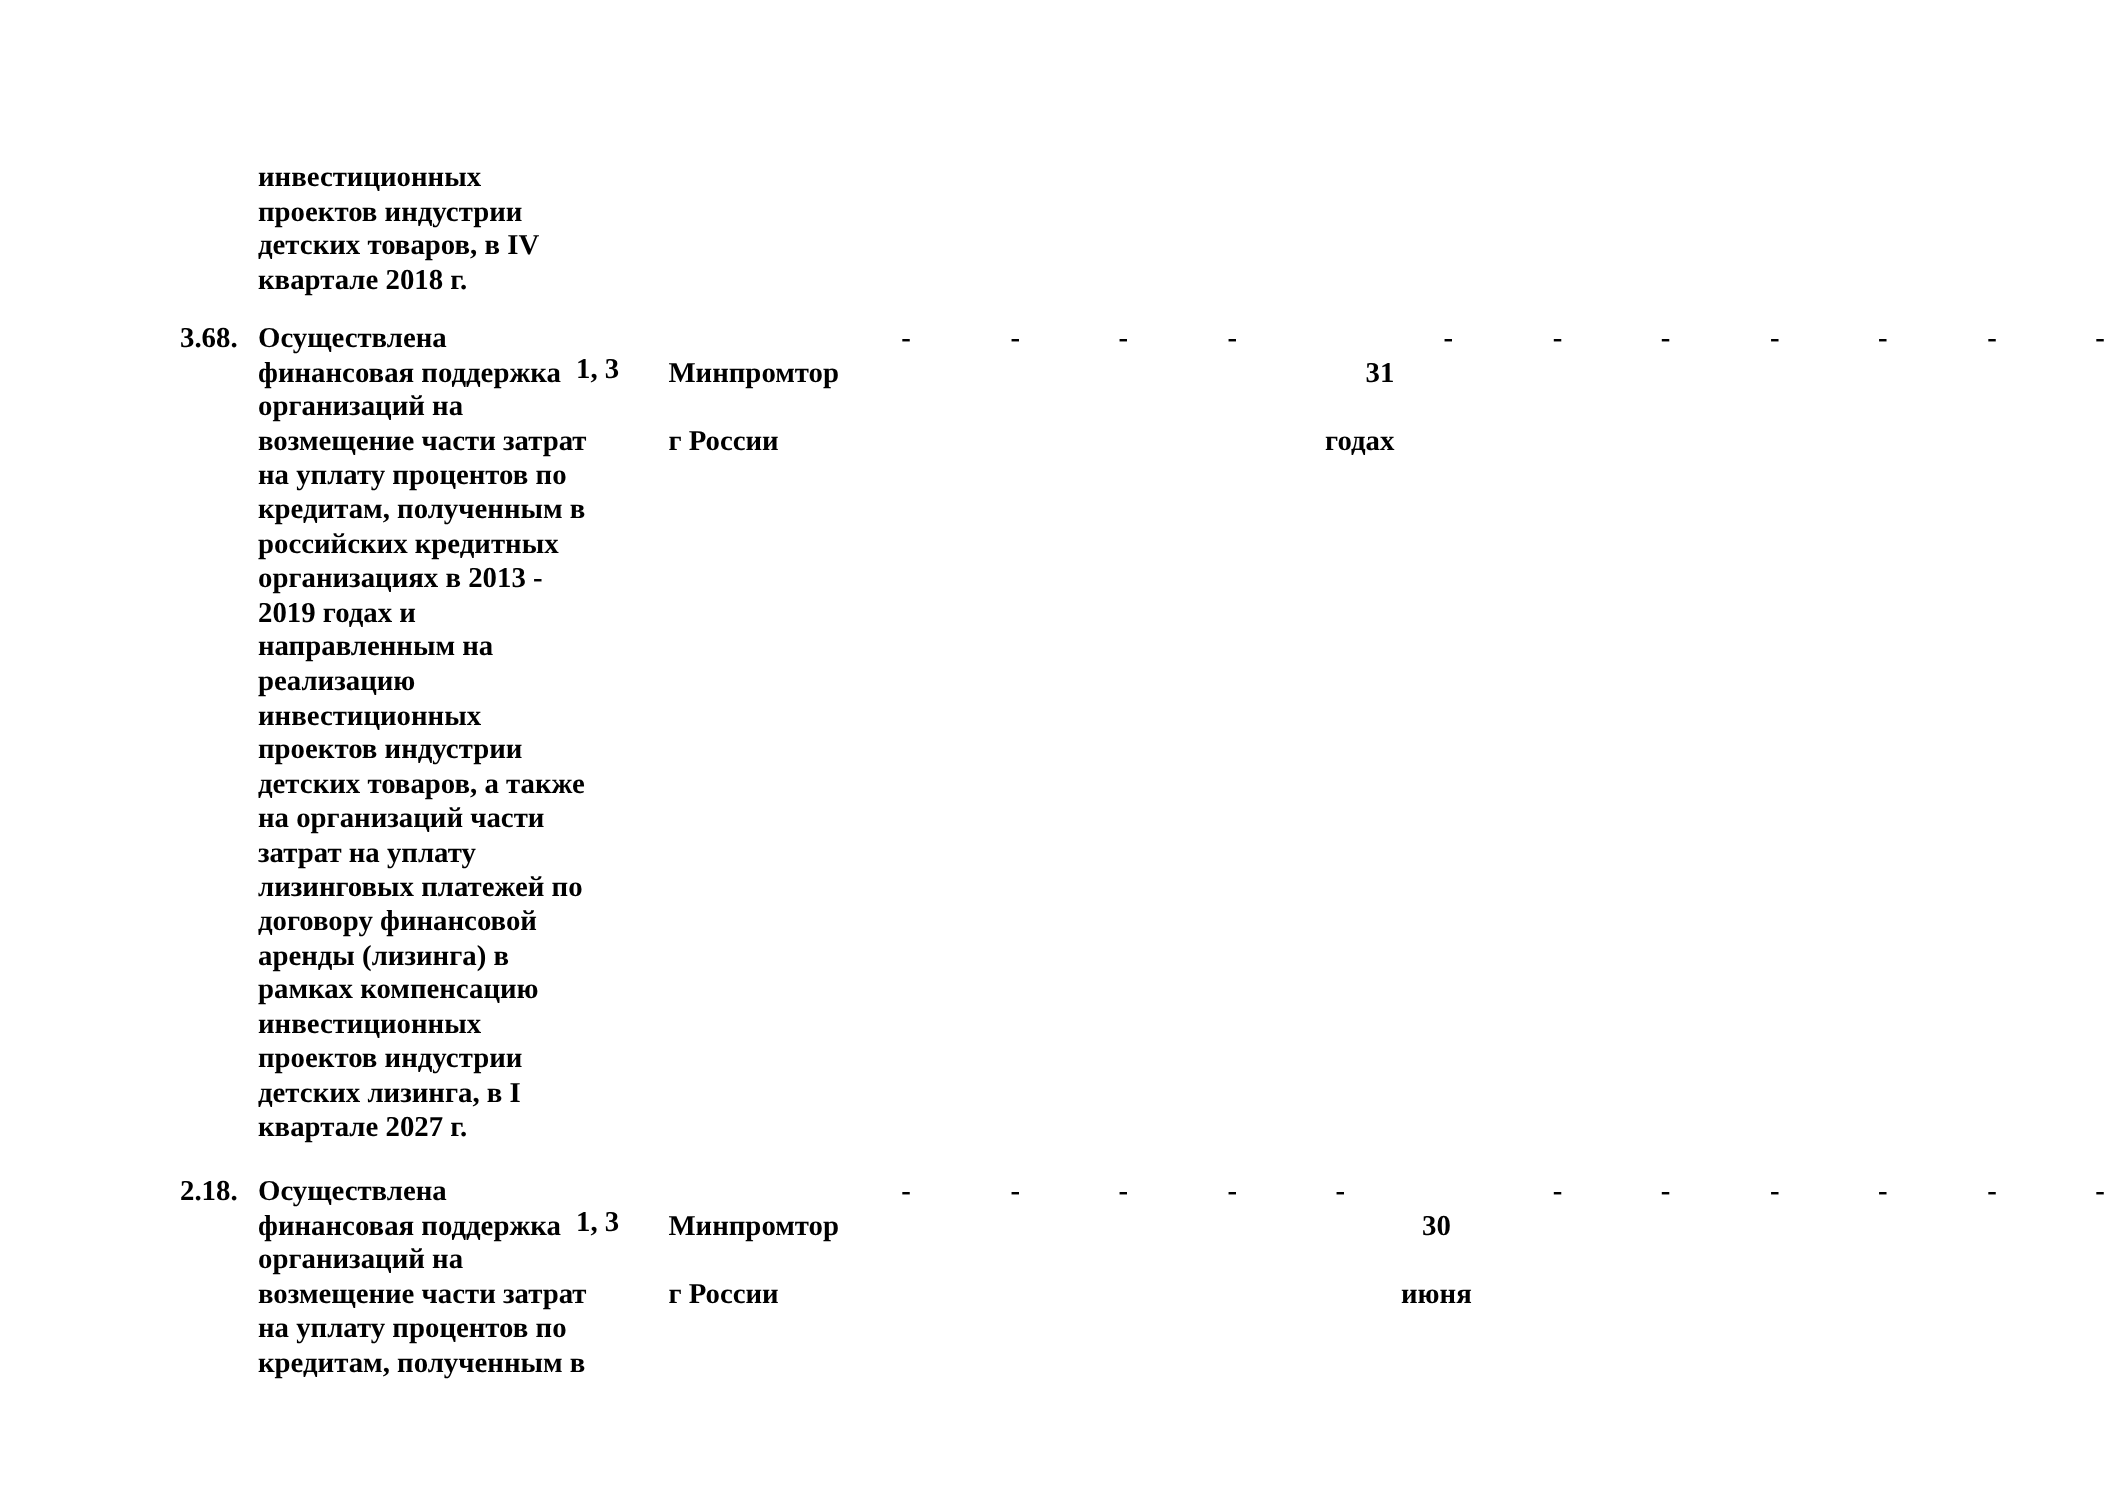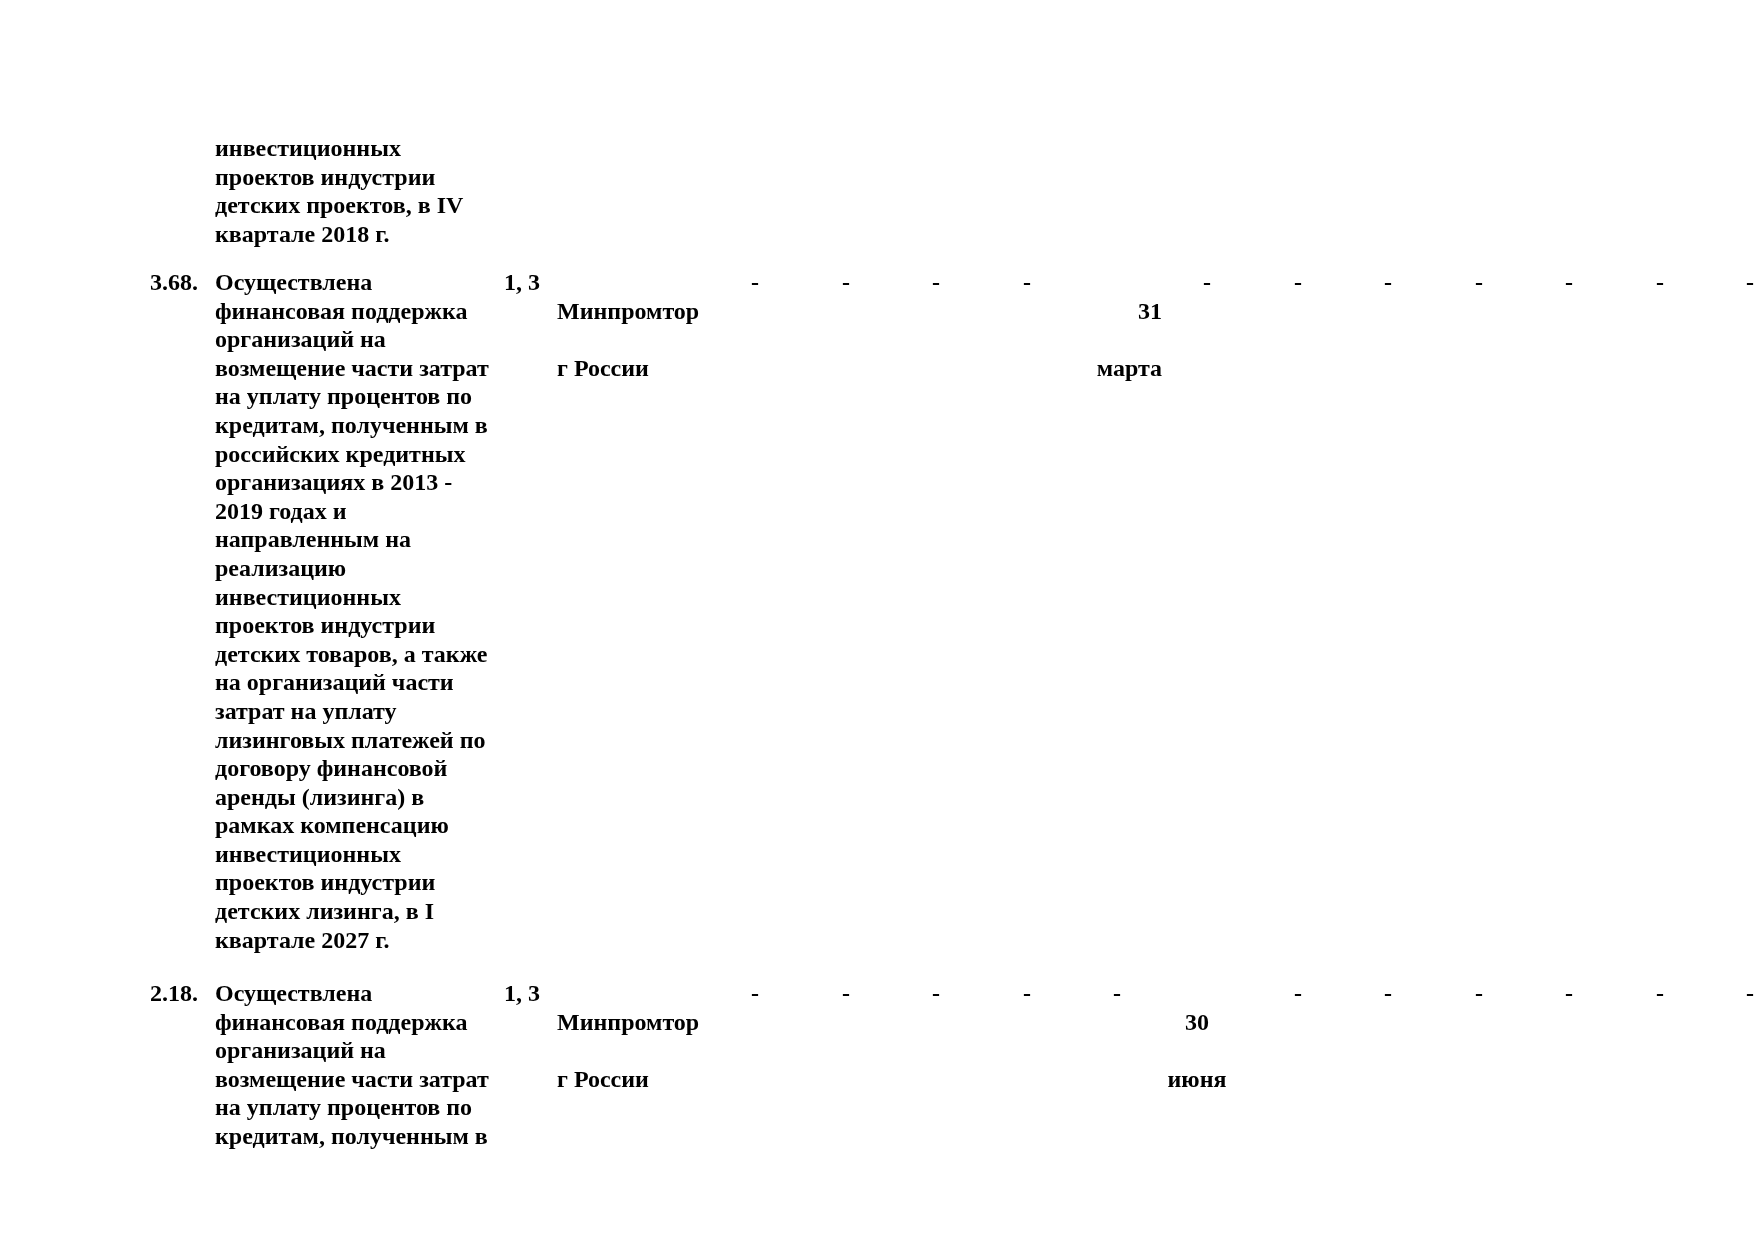--- a/index.html
+++ b/index.html
@@ -30,40 +30,40 @@
     }
     .cell {
       position: absolute;
       top: 0;
       white-space: pre-line;
       font-weight: bold;
     }
     .num { left: 150px; width: 62px; }
     .desc { left: 215px; width: 280px; white-space: normal; }
     .desc .line { display: block; white-space: nowrap; }
-    .ref { left: 504px; width: 48px; }
+    .ref { left: 480px; width: 48px; margin-top: 26px; }
     .resp { left: 557px; width: 150px; }
     .resp .line { display: block; white-space: nowrap; }
     .col {
       width: 90px;
       text-align: center;
       margin-left: -45px;
     }
     .col .line { display: block; white-space: nowrap; }
   </style>
 </head>
 <body>
 
 <div class="page">
 
   <div class="row" style="top:134px;">
     <div class="cell desc">
       <span class="line">инвестиционных</span>
       <span class="line">проектов индустрии</span>
-      <span class="line">детских проектов, в IV</span>
+      <span class="line">детских товаров, в IV</span>
       <span class="line">квартале 2018 г.</span>
     </div>
   </div>
 
   <div class="row" style="top:268px;">
     <div class="cell num">3.68.</div>
     <div class="cell desc">
       <span class="line">Осуществлена</span>
       <span class="line">финансовая поддержка</span>
       <span class="line">организаций на</span>
@@ -93,21 +93,21 @@
     <div class="cell resp">
       <span class="line">Минпромтор</span>
       <span class="line">г России</span>
     </div>
     <div class="cell col" style="left:755px;"><span class="line">-</span></div>
     <div class="cell col" style="left:846px;"><span class="line">-</span></div>
     <div class="cell col" style="left:936px;"><span class="line">-</span></div>
     <div class="cell col" style="left:1027px;"><span class="line">-</span></div>
     <div class="cell col" style="left:1117px;text-align:right;">
       <span class="line">31</span>
-      <span class="line">марта</span>
+      <span class="line">годах</span>
     </div>
     <div class="cell col" style="left:1207px;"><span class="line">-</span></div>
     <div class="cell col" style="left:1298px;"><span class="line">-</span></div>
     <div class="cell col" style="left:1388px;"><span class="line">-</span></div>
     <div class="cell col" style="left:1479px;"><span class="line">-</span></div>
     <div class="cell col" style="left:1569px;"><span class="line">-</span></div>
     <div class="cell col" style="left:1660px;"><span class="line">-</span></div>
     <div class="cell col" style="left:1750px;"><span class="line">-</span></div>
   </div>
 

